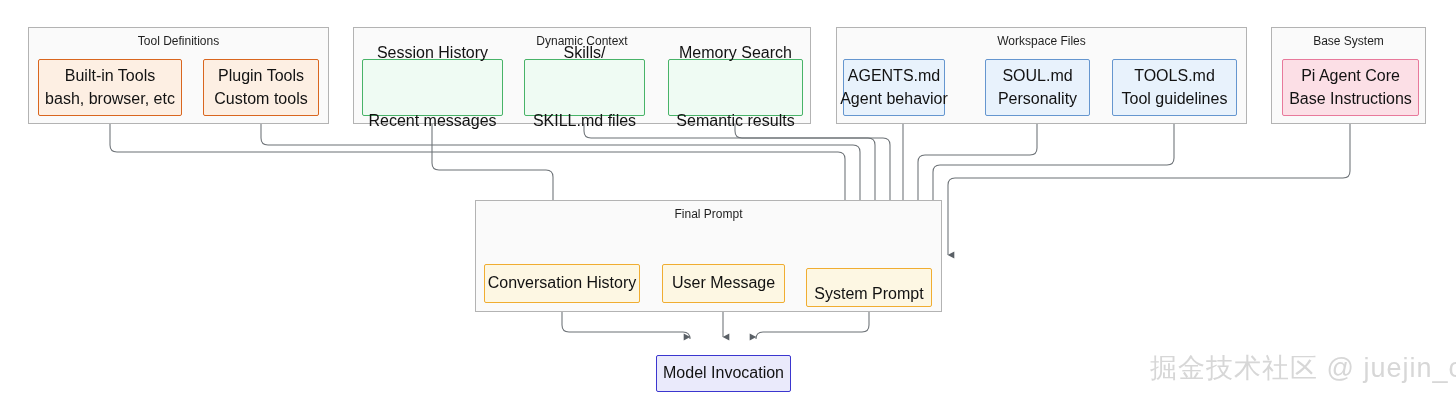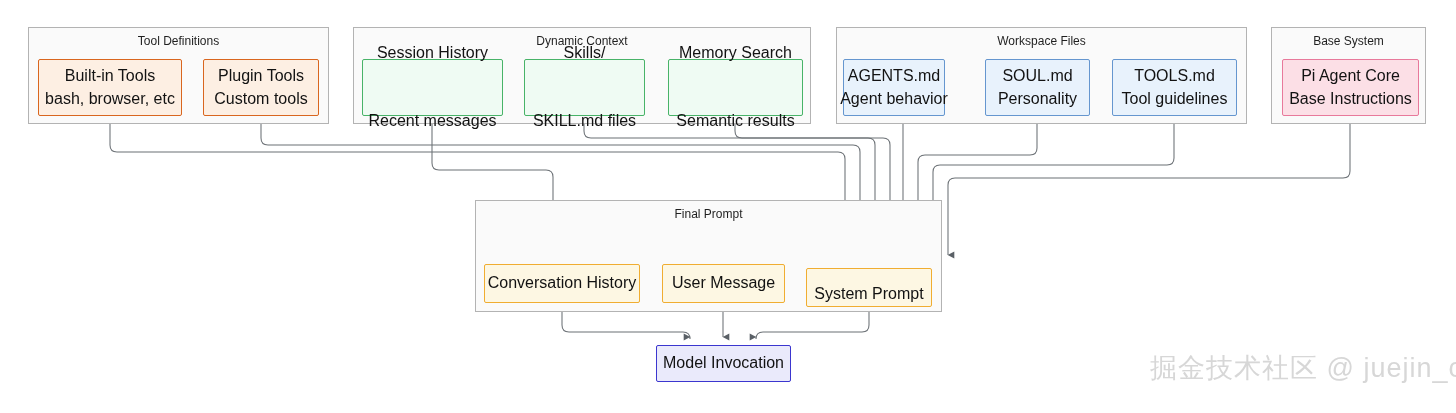--- a/index.html
+++ b/index.html
@@ -64,21 +64,21 @@
     color: #121212;
     white-space: nowrap;
     display: block;
   }
 
   .n-orange { border-color: #d9661f; background: #fdefe3; }
   .n-green  { border-color: #48b368; background: #effbf3; gap: 45px; }
   .n-blue   { border-color: #6596cf; background: #e8f2fc; }
   .n-pink   { border-color: #e8799b; background: #fcdfe6; }
   .n-yellow { border-color: #f0ad31; background: #fdf7e3; }
-  .n-indigo { border-color: #3b36cf; background: #eaeafb; }
+  .n-indigo { border-color: #3b36cf; background: #eaeafb; margin-top: 10px; }
 
   
   #watermark {
     position: absolute;
     z-index: 4;
     color: #d7d7d7;
     font-size: 27px;
     letter-spacing: 1px;
     white-space: nowrap;
     user-select: none;

